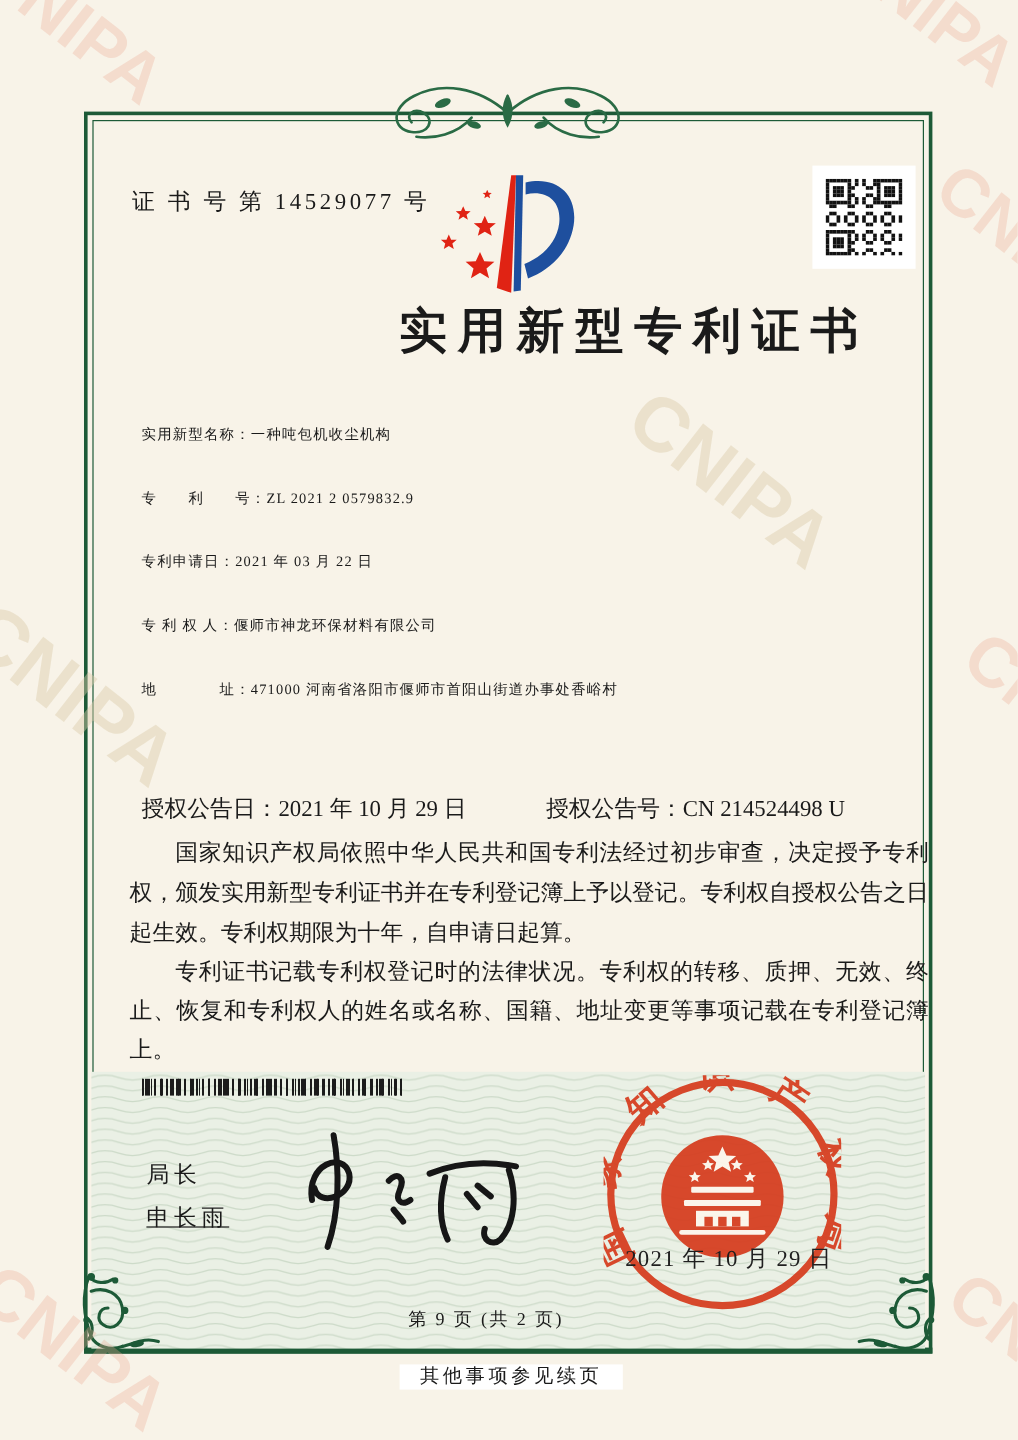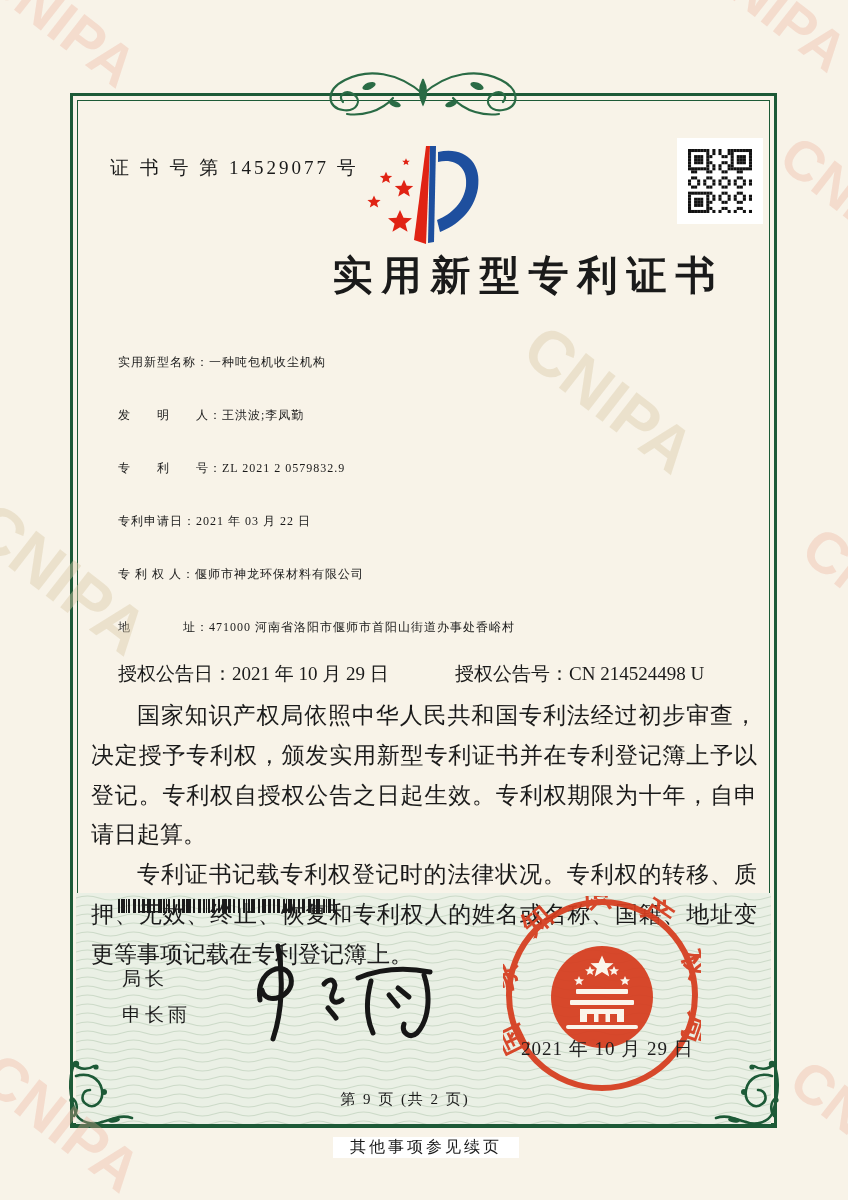--- a/index.html
+++ b/index.html
@@ -60,34 +60,34 @@
   .frow{height:30px;margin-bottom:23px;font-size:12px;white-space:nowrap;}
   .frow .lbl{display:inline-block;letter-spacing:1px;}
   .frow .val{letter-spacing:1px;}
   .grant-row{
     position:absolute;left:118px;top:661px;width:640px;
     font-size:19px;z-index:3;white-space:nowrap;
   }
   .grant-pair2{position:absolute;left:337px;top:0;}
   
   .body-text{
-    position:absolute;left:91px;top:696px;width:666px;z-index:3;
-    font-size:23px;line-height:1.73;text-align:justify;
+    position:absolute;left:108px;top:696px;width:666px;z-index:3;
+    font-size:19px;line-height:1.73;text-align:justify;
   }
   .body-text p{margin:0;text-indent:2em;}
   
   .barcode{
     position:absolute;left:118px;top:899px;width:219px;height:14px;z-index:3;
     background:
       repeating-linear-gradient(90deg,#1b1b1b 0 2px,transparent 2px 5px),
       repeating-linear-gradient(90deg,#1b1b1b 0 1px,transparent 1px 8px),
       repeating-linear-gradient(90deg,transparent 0 3px,#1b1b1b 3px 5px,transparent 5px 13px);
   }
   .officer-title{position:absolute;left:122px;top:966px;font-size:19px;letter-spacing:4px;z-index:3;}
-  .officer-name{position:absolute;left:122px;top:1002px;font-size:19px;letter-spacing:4px;z-index:3;}
+  .officer-name{position:absolute;left:122px;top:1002px;font-size:19px;letter-spacing:4px;z-index:3;text-decoration:underline;}
   .signature{position:absolute;left:238px;top:940px;z-index:4;}
   .seal{position:absolute;left:503px;top:896px;z-index:5;opacity:.93;}
   .seal-date{
     position:absolute;left:521px;top:1036px;z-index:6;
     font-size:19px;letter-spacing:1px;color:#1f1f1f;white-space:nowrap;
   }
   .page-num{
     position:absolute;left:70px;top:1090px;width:670px;text-align:center;
     font-size:15px;letter-spacing:2px;z-index:3;
   }
@@ -394,23 +394,20 @@
     </svg>
 </div>
 
 <div class="title">实用新型专利证书</div>
 
 <div class="fields">
   <div class="frow">
     <span class="lbl">实用新型名称：</span><span class="val">一种吨包机收尘机构</span>
   </div>
   <div class="frow">
-    <span class="lbl">发　　明　　人：</span><span class="val">王洪波;李凤勤</span>
-  </div>
-  <div class="frow">
     <span class="lbl">专　　利　　号：</span><span class="val">ZL 2021 2 0579832.9</span>
   </div>
   <div class="frow">
     <span class="lbl">专利申请日：</span><span class="val">2021 年 03 月 22 日</span>
   </div>
   <div class="frow">
     <span class="lbl">专 利 权 人：</span><span class="val">偃师市神龙环保材料有限公司</span>
   </div>
   <div class="frow">
     <span class="lbl">地　　　　址：</span><span class="val">471000 河南省洛阳市偃师市首阳山街道办事处香峪村</span>

